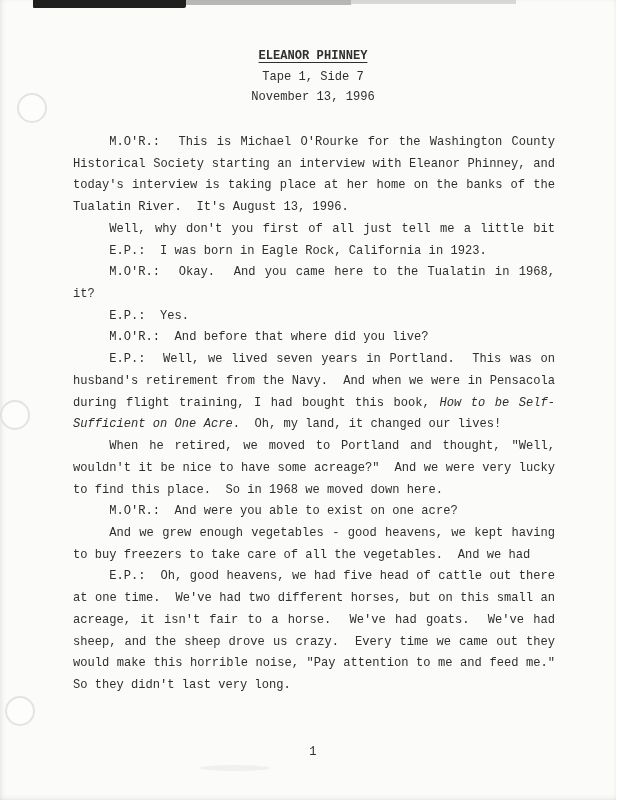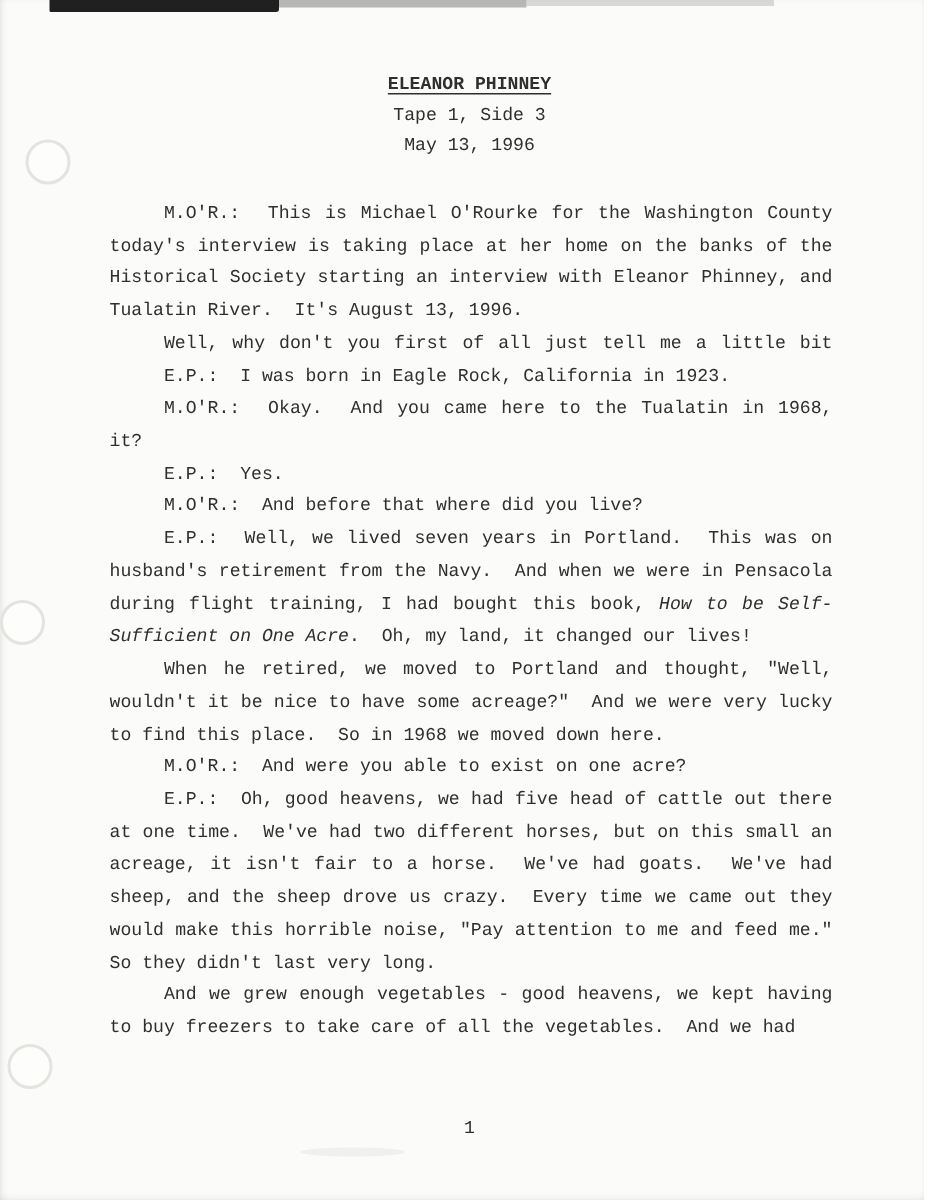--- a/index.html
+++ b/index.html
@@ -91,29 +91,29 @@
   <div class="band band-c"></div>
 
   <div class="hole hole-1"></div>
   <div class="hole hole-2"></div>
   <div class="hole hole-3"></div>
 
   <div class="doc-header">
     <div>
       <span class="doc-title">ELEANOR PHINNEY</span>
     </div>
-    <div>Tape 1, Side 3</div>
-    <div>May 13, 1996</div>
+    <div>Tape 1, Side 7</div>
+    <div>November 13, 1996</div>
   </div>
 
   <div class="doc-body">
       <div>
         <div class="line indent just"><span>M.O'R.:&nbsp; This is Michael O'Rourke for the Washington County</span></div>
+        <div class="line just"><span>Historical Society starting an interview with Eleanor Phinney, and</span></div>
         <div class="line just"><span>today's interview is taking place at her home on the banks of the</span></div>
-        <div class="line just"><span>Historical Society starting an interview with Eleanor Phinney, and</span></div>
         <div class="line"><span>Tualatin River.&nbsp; It's August 13, 1996.</span></div>
       </div>
       <div>
         <div class="line indent just"><span>Well, why don't you first of all just tell me a little bit</span></div>
       </div>
       <div>
         <div class="line indent"><span>E.P.:&nbsp; I was born in Eagle Rock, California in 1923.</span></div>
       </div>
       <div>
         <div class="line indent just"><span>M.O'R.:&nbsp; Okay.&nbsp; And you came here to the Tualatin in 1968, was</span></div>
@@ -133,30 +133,30 @@
       </div>
       <div>
         <div class="line indent just"><span>When he retired, we moved to Portland and thought, "Well,</span></div>
         <div class="line just"><span>wouldn't it be nice to have some acreage?"&nbsp; And we were very lucky</span></div>
         <div class="line"><span>to find this place.&nbsp; So in 1968 we moved down here.</span></div>
       </div>
       <div>
         <div class="line indent"><span>M.O'R.:&nbsp; And were you able to exist on one acre?</span></div>
       </div>
       <div>
+        <div class="line indent just"><span>And we grew enough vegetables - good heavens, we kept having</span></div>
+        <div class="line"><span>to buy freezers to take care of all the vegetables.&nbsp; And we had</span></div>
+      </div>
+      <div>
         <div class="line indent just"><span>E.P.:&nbsp; Oh, good heavens, we had five head of cattle out there</span></div>
         <div class="line just"><span>at one time.&nbsp; We've had two different horses, but on this small an</span></div>
         <div class="line just"><span>acreage, it isn't fair to a horse.&nbsp; We've had goats.&nbsp; We've had</span></div>
         <div class="line just"><span>sheep, and the sheep drove us crazy.&nbsp; Every time we came out they</span></div>
         <div class="line just"><span>would make this horrible noise, "Pay attention to me and feed me."</span></div>
         <div class="line"><span>So they didn't last very long.</span></div>
-      </div>
-      <div>
-        <div class="line indent just"><span>And we grew enough vegetables - good heavens, we kept having</span></div>
-        <div class="line"><span>to buy freezers to take care of all the vegetables.&nbsp; And we had</span></div>
       </div>
     </div>
 
   <div class="smudge"></div>
 
   <div class="page-number">1</div>
 
 </div>
 
 </body></html>

